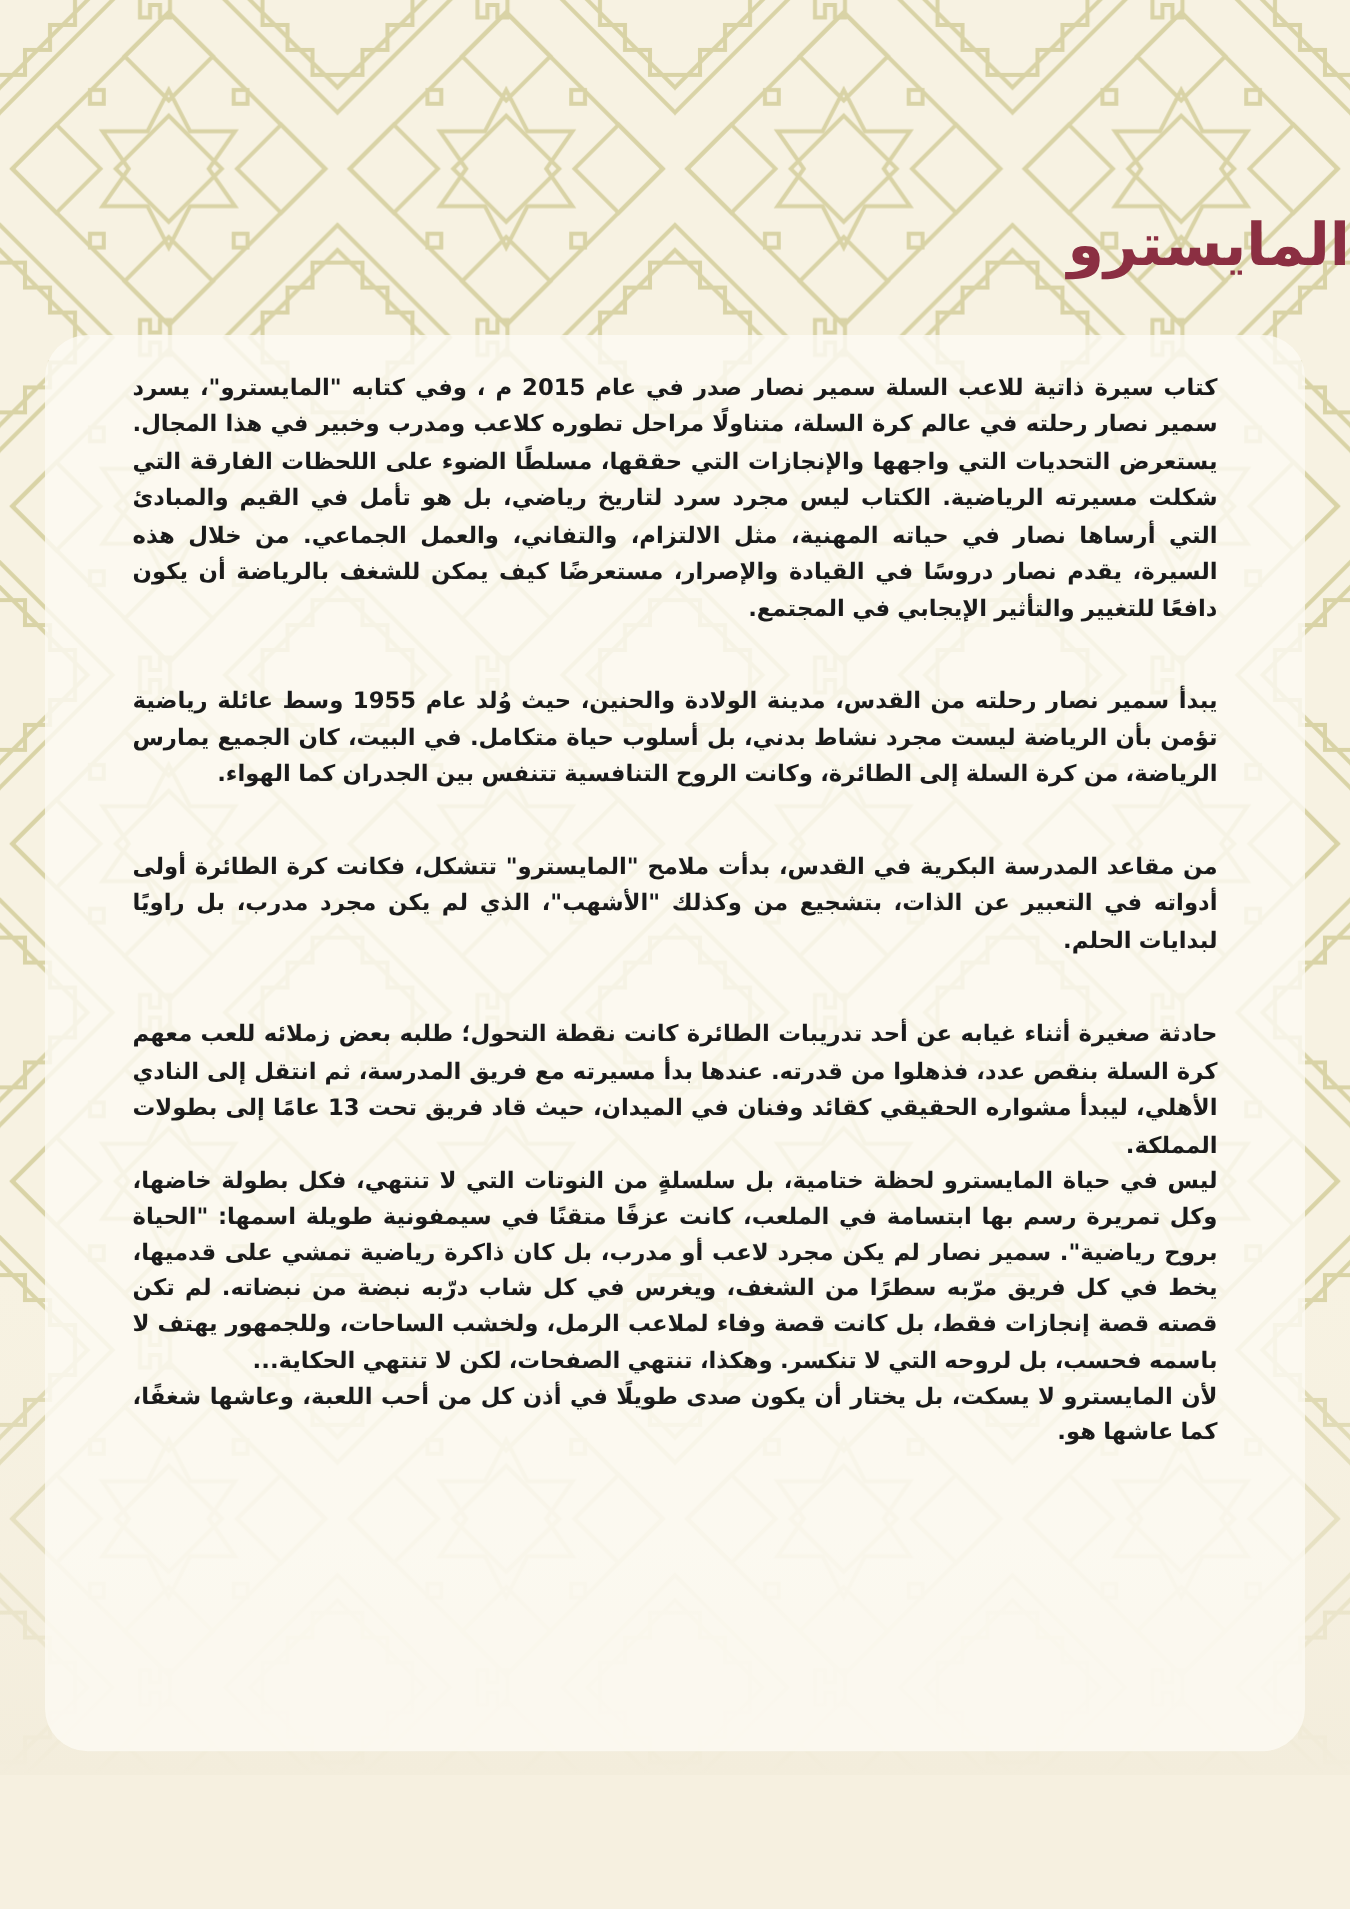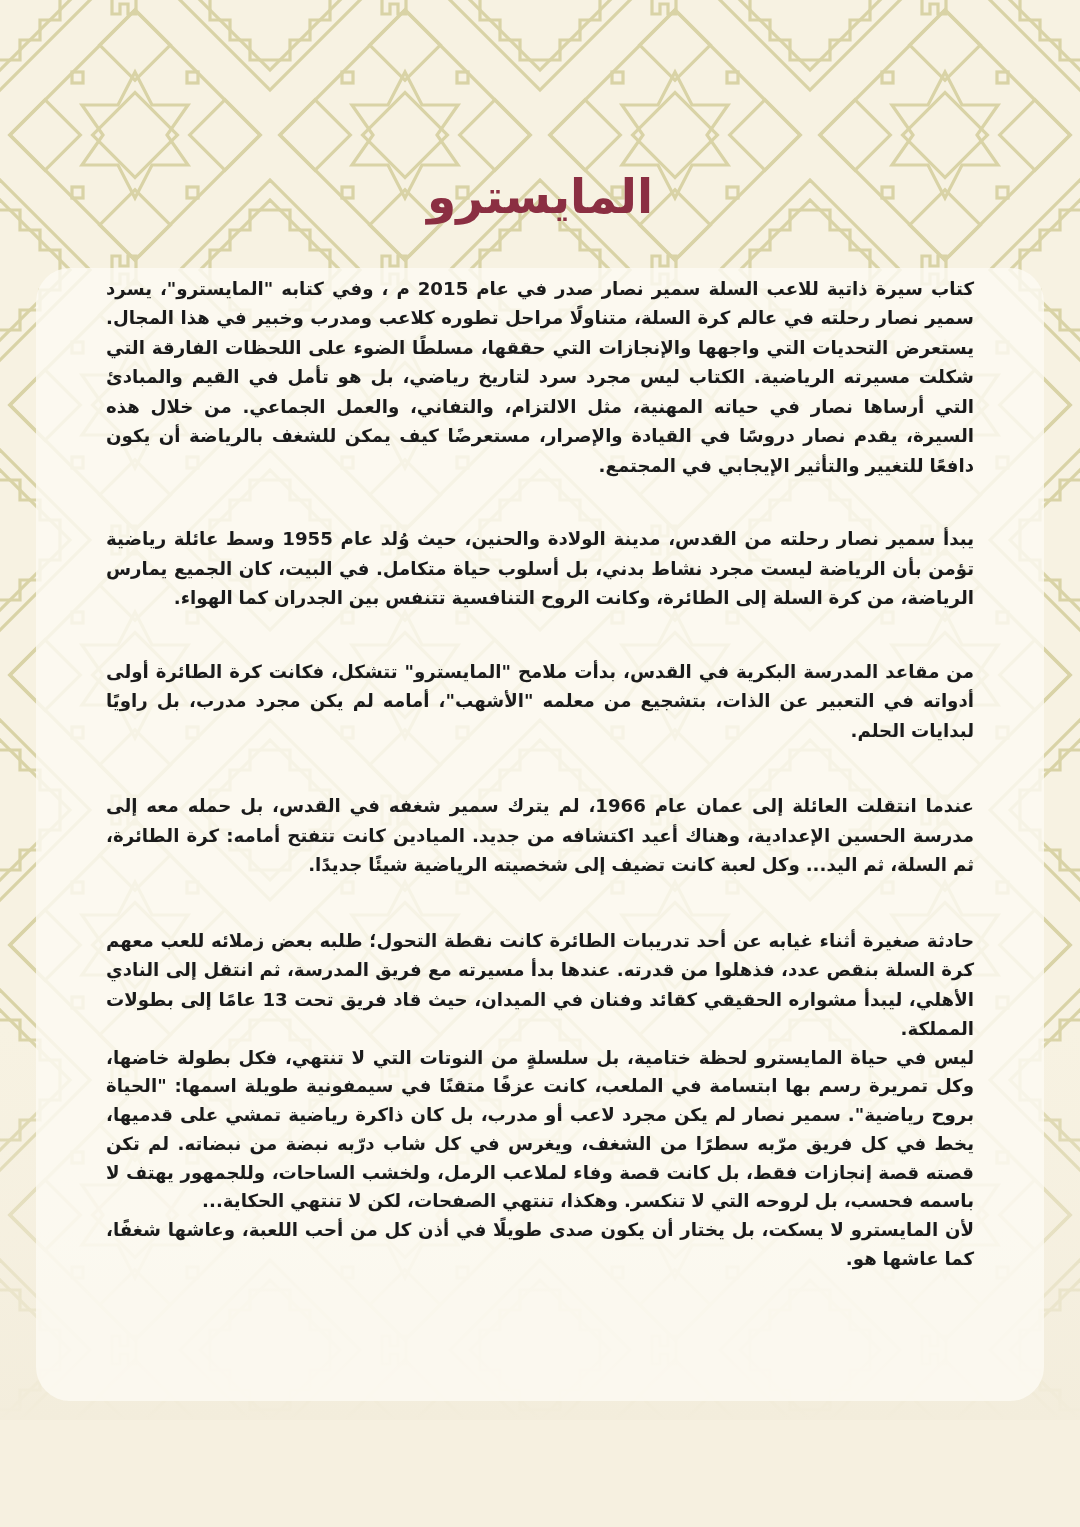--- a/index.html
+++ b/index.html
@@ -51,21 +51,20 @@
                 rgba(243,237,220,1) 100%);
     pointer-events: none;
   }
 
   
   #title-band {
     position: absolute;
     top: 168px;
     left: 0;
     width: 1080px;
-    text-align: center;
     z-index: 5;
   }
 
   #doc-title {
     display: inline-block;
     font-family: "DejaVu Sans", "Liberation Sans", sans-serif;
     font-size: 47px;
     font-weight: 700;
     letter-spacing: 0.5px;
     color: #8b2f42;
@@ -76,21 +75,21 @@
   
   #content-card {
     position: absolute;
     top: 268px;
     left: 36px;
     width: 1008px;
     height: 1133px;
     background: rgba(253, 250, 243, 0.82);
     border-radius: 34px;
     z-index: 4;
-    padding: 6px 70px 30px 70px;
+    padding: 28px 70px 30px 70px;
   }
 
   #article {
     direction: rtl;
     text-align: justify;
     text-align-last: right;
   }
 
   .para {
     font-family: "DejaVu Sans", "Liberation Sans", sans-serif;
@@ -168,23 +167,22 @@
   </div>
 
   <div id="content-card">
     <article id="article">
 
       <p class="para gap-none">كتاب سيرة ذاتية للاعب السلة سمير نصار صدر في عام 2015 م ، وفي كتابه "المايسترو"، يسرد سمير نصار رحلته في عالم كرة السلة، متناولًا مراحل تطوره كلاعب ومدرب وخبير في هذا المجال. يستعرض التحديات التي واجهها والإنجازات التي حققها، مسلطًا الضوء على اللحظات الفارقة التي شكلت مسيرته الرياضية. الكتاب ليس مجرد سرد لتاريخ رياضي، بل هو تأمل في القيم والمبادئ التي أرساها نصار في حياته المهنية، مثل الالتزام، والتفاني، والعمل الجماعي. من خلال هذه السيرة، يقدم نصار دروسًا في القيادة والإصرار، مستعرضًا كيف يمكن للشغف بالرياضة أن يكون دافعًا للتغيير والتأثير الإيجابي في المجتمع.</p>
 
       <p class="para gap-sm">يبدأ سمير نصار رحلته من القدس، مدينة الولادة والحنين، حيث وُلد عام 1955 وسط عائلة رياضية تؤمن بأن الرياضة ليست مجرد نشاط بدني، بل أسلوب حياة متكامل. في البيت، كان الجميع يمارس الرياضة، من كرة السلة إلى الطائرة، وكانت الروح التنافسية تتنفس بين الجدران كما الهواء.</p>
 
 
-      <p class="para gap-sm">من مقاعد المدرسة البكرية في القدس، بدأت ملامح "المايسترو" تتشكل، فكانت كرة الطائرة أولى أدواته في التعبير عن الذات، بتشجيع من معلمه "الأشهب"، أمامه لم يكن مجرد مدرب، بل راويًا لبدايات الحلم.</p>
+      <p class="para gap-sm">من مقاعد المدرسة البكرية في القدس، بدأت ملامح "المايسترو" تتشكل، فكانت كرة الطائرة أولى أدواته في التعبير عن الذات، بتشجيع من وكذلك "الأشهب"، الذي لم يكن مجرد مدرب، بل راويًا لبدايات الحلم.</p>
 
-      <p class="para gap-md">عندما انتقلت العائلة إلى عمان عام 1966، لم يترك سمير شغفه في القدس، بل حمله معه إلى مدرسة الحسين الإعدادية، وهناك أعيد اكتشافه من جديد. الميادين كانت تتفتح أمامه: كرة الطائرة، ثم السلة، ثم اليد... وكل لعبة كانت تضيف إلى شخصيته الرياضية شيئًا جديدًا.</p>
 
       <p class="para gap-md">حادثة صغيرة أثناء غيابه عن أحد تدريبات الطائرة كانت نقطة التحول؛ طلبه بعض زملائه للعب معهم كرة السلة بنقص عدد، فذهلوا من قدرته. عندها بدأ مسيرته مع فريق المدرسة، ثم انتقل إلى النادي الأهلي، ليبدأ مشواره الحقيقي كقائد وفنان في الميدان، حيث قاد فريق تحت 13 عامًا إلى بطولات المملكة.</p>
 
       <p class="para gap-lg tight">ليس في حياة المايسترو لحظة ختامية، بل سلسلةٍ من النوتات التي لا تنتهي، فكل بطولة خاضها، وكل تمريرة رسم بها ابتسامة في الملعب، كانت عزفًا متقنًا في سيمفونية طويلة اسمها: "الحياة بروح رياضية". سمير نصار لم يكن مجرد لاعب أو مدرب، بل كان ذاكرة رياضية تمشي على قدميها، يخط في كل فريق مرّبه سطرًا من الشغف، ويغرس في كل شاب درّبه نبضة من نبضاته. لم تكن قصته قصة إنجازات فقط، بل كانت قصة وفاء لملاعب الرمل، ولخشب الساحات، وللجمهور يهتف لا باسمه فحسب، بل لروحه التي لا تنكسر. وهكذا، تنتهي الصفحات، لكن لا تنتهي الحكاية...</p>
 
       <p class="para gap-none tight">لأن المايسترو لا يسكت، بل يختار أن يكون صدى طويلًا في أذن كل من أحب اللعبة، وعاشها شغفًا، كما عاشها هو.</p>
 
     </article>
   </div>
 

